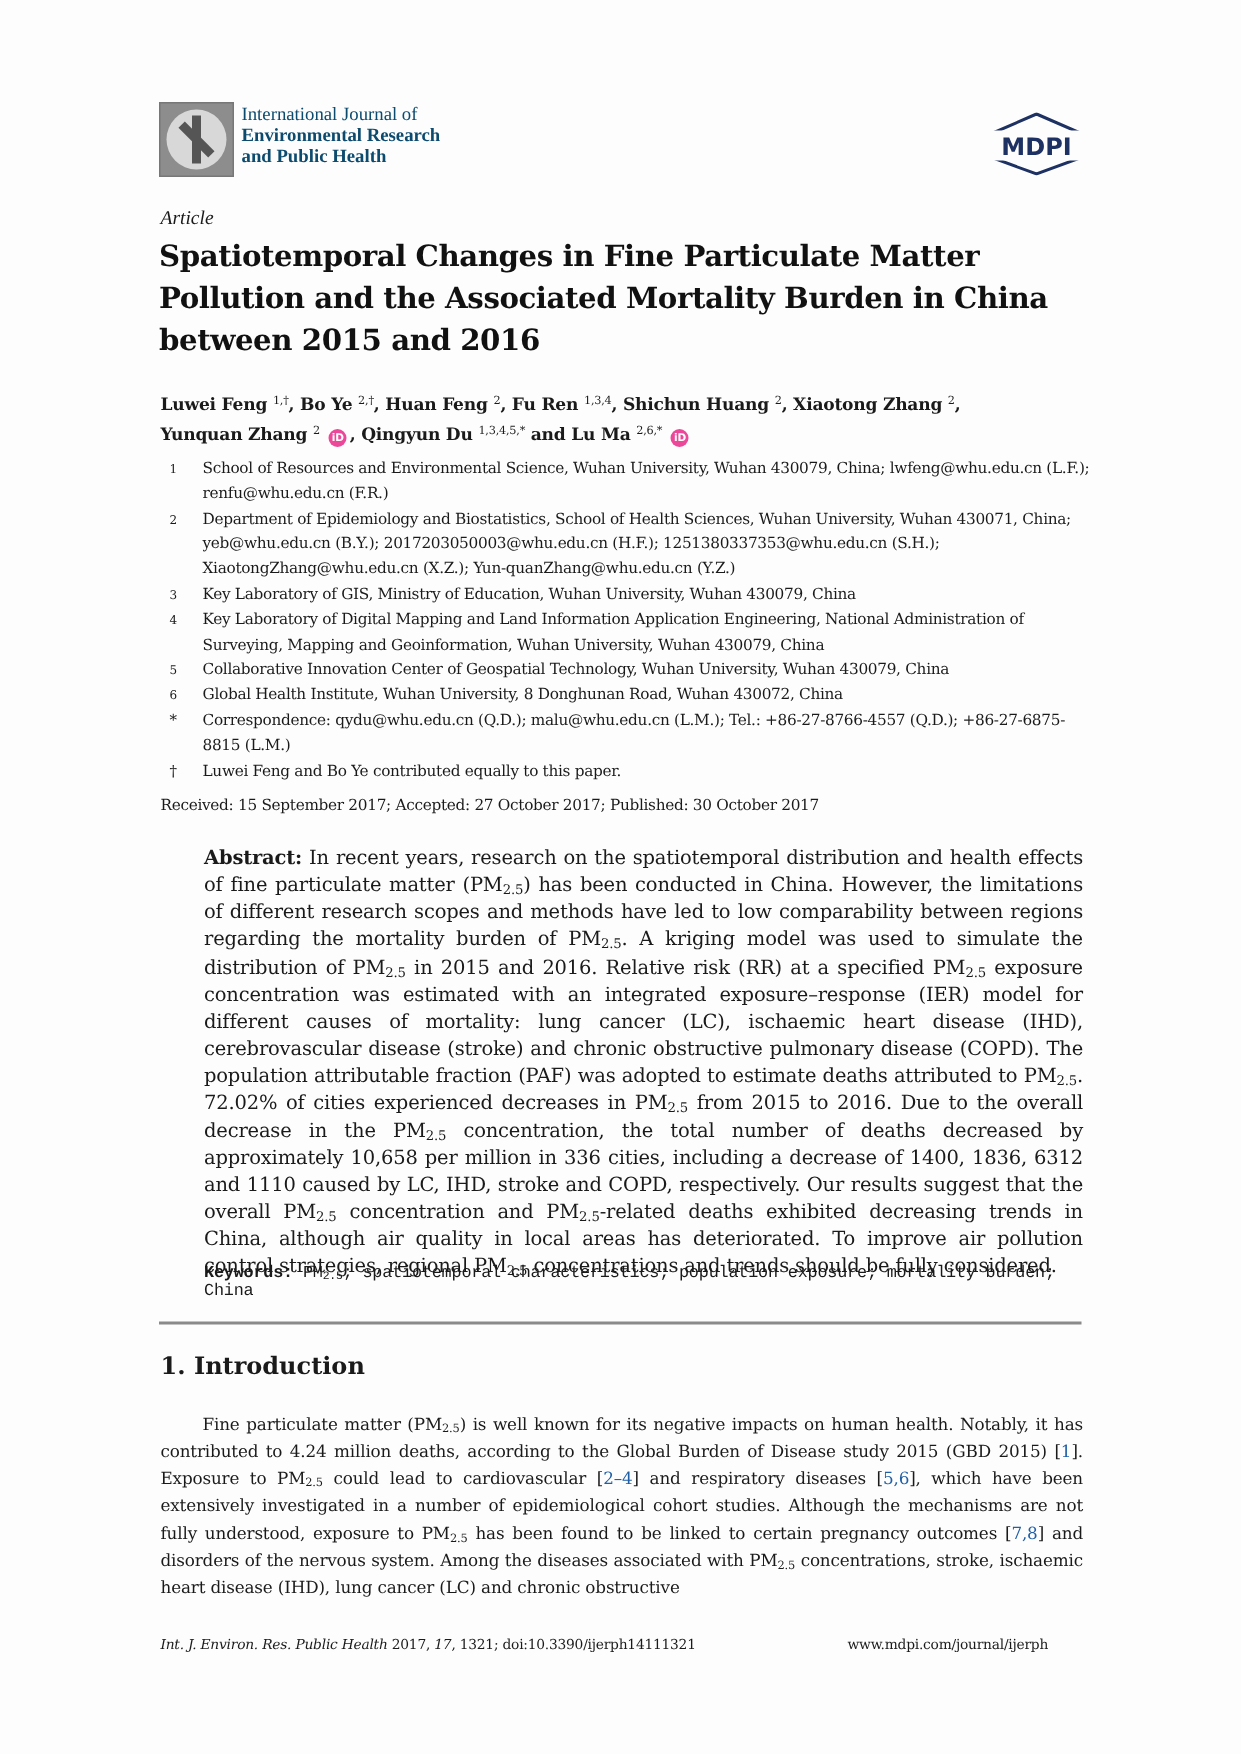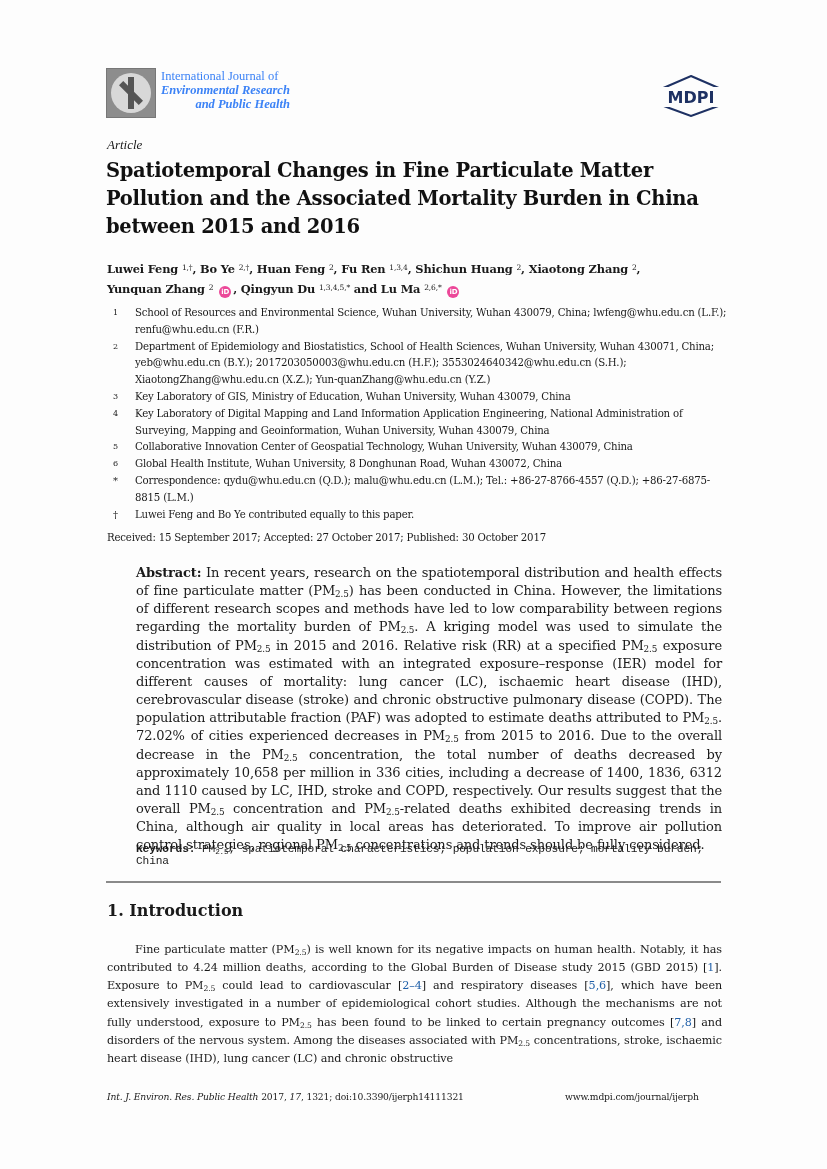--- a/index.html
+++ b/index.html
@@ -25,24 +25,24 @@
     #journal-logo .globe::before {
       content: ""; position: absolute; left: 17px; top: 4px; width: 6px; height: 32px; background: #555;
     }
     #journal-logo .globe::after {
       content: ""; position: absolute; left: 6px; top: 17px; width: 28px; height: 6px; background: #555;
       transform: rotate(45deg);
     }
     #journal-name {
       left: 161px; top: 69px;
       font-family: "Liberation Serif", serif;
-      font-size: 12.5px; line-height: 14px; color: #3b82f6;
+      font-size: 12.5px; line-height: 14px; color: #0c4a6e;
     }
     #journal-name .l1 { display: block; }
-    #journal-name .l2, #journal-name .l3 { display: block; font-style: italic; font-weight: bold; text-align: right; }
+    #journal-name .l2, #journal-name .l3 { display: block; font-weight: bold; }
     #mdpi-logo {
       left: 659px; top: 75px; width: 64px; height: 42px;
     }
     #article-type {
       left: 107px; top: 137px;
       font-family: "Liberation Serif", serif; font-style: italic; font-size: 13px;
     }
     #title {
       left: 106px; top: 157px; width: 620px;
       font-family: "DejaVu Serif", serif; font-weight: bold;
@@ -129,21 +129,21 @@
 
 <div id="authors" class="abs"><span>Luwei Feng</span>&nbsp;<sup>1,†</sup>, <span>Bo Ye</span>&nbsp;<sup>2,†</sup>, <span>Huan Feng</span>&nbsp;<sup>2</sup>, <span>Fu Ren</span>&nbsp;<sup>1,3,4</sup>, <span>Shichun Huang</span>&nbsp;<sup>2</sup>, <span>Xiaotong Zhang</span>&nbsp;<sup>2</sup>,<br><span>Yunquan Zhang</span>&nbsp;<sup>2</sup> <span class="orcid">iD</span>, <span>Qingyun Du</span>&nbsp;<sup>1,3,4,5,*</sup> and <span>Lu Ma</span>&nbsp;<sup>2,6,*</sup> <span class="orcid">iD</span></div>
 
 <div id="affiliations" class="abs">
     <div class="aff">
       <span class="mk">1</span>
       <span class="tx">School of Resources and Environmental Science, Wuhan University, Wuhan 430079, China; lwfeng@whu.edu.cn (L.F.); renfu@whu.edu.cn (F.R.)</span>
     </div>
     <div class="aff">
       <span class="mk">2</span>
-      <span class="tx">Department of Epidemiology and Biostatistics, School of Health Sciences, Wuhan University, Wuhan 430071, China; yeb@whu.edu.cn (B.Y.); 2017203050003@whu.edu.cn (H.F.); 3553024640342@whu.edu.cn (S.H.); XiaotongZhang@whu.edu.cn (X.Z.); Yun-quanZhang@whu.edu.cn (Y.Z.)</span>
+      <span class="tx">Department of Epidemiology and Biostatistics, School of Health Sciences, Wuhan University, Wuhan 430071, China; yeb@whu.edu.cn (B.Y.); 2017203050003@whu.edu.cn (H.F.); 1251380337353@whu.edu.cn (S.H.); XiaotongZhang@whu.edu.cn (X.Z.); Yun-quanZhang@whu.edu.cn (Y.Z.)</span>
     </div>
     <div class="aff">
       <span class="mk">3</span>
       <span class="tx">Key Laboratory of GIS, Ministry of Education, Wuhan University, Wuhan 430079, China</span>
     </div>
     <div class="aff">
       <span class="mk">4</span>
       <span class="tx">Key Laboratory of Digital Mapping and Land Information Application Engineering, National Administration of Surveying, Mapping and Geoinformation, Wuhan University, Wuhan 430079, China</span>
     </div>
     <div class="aff">

